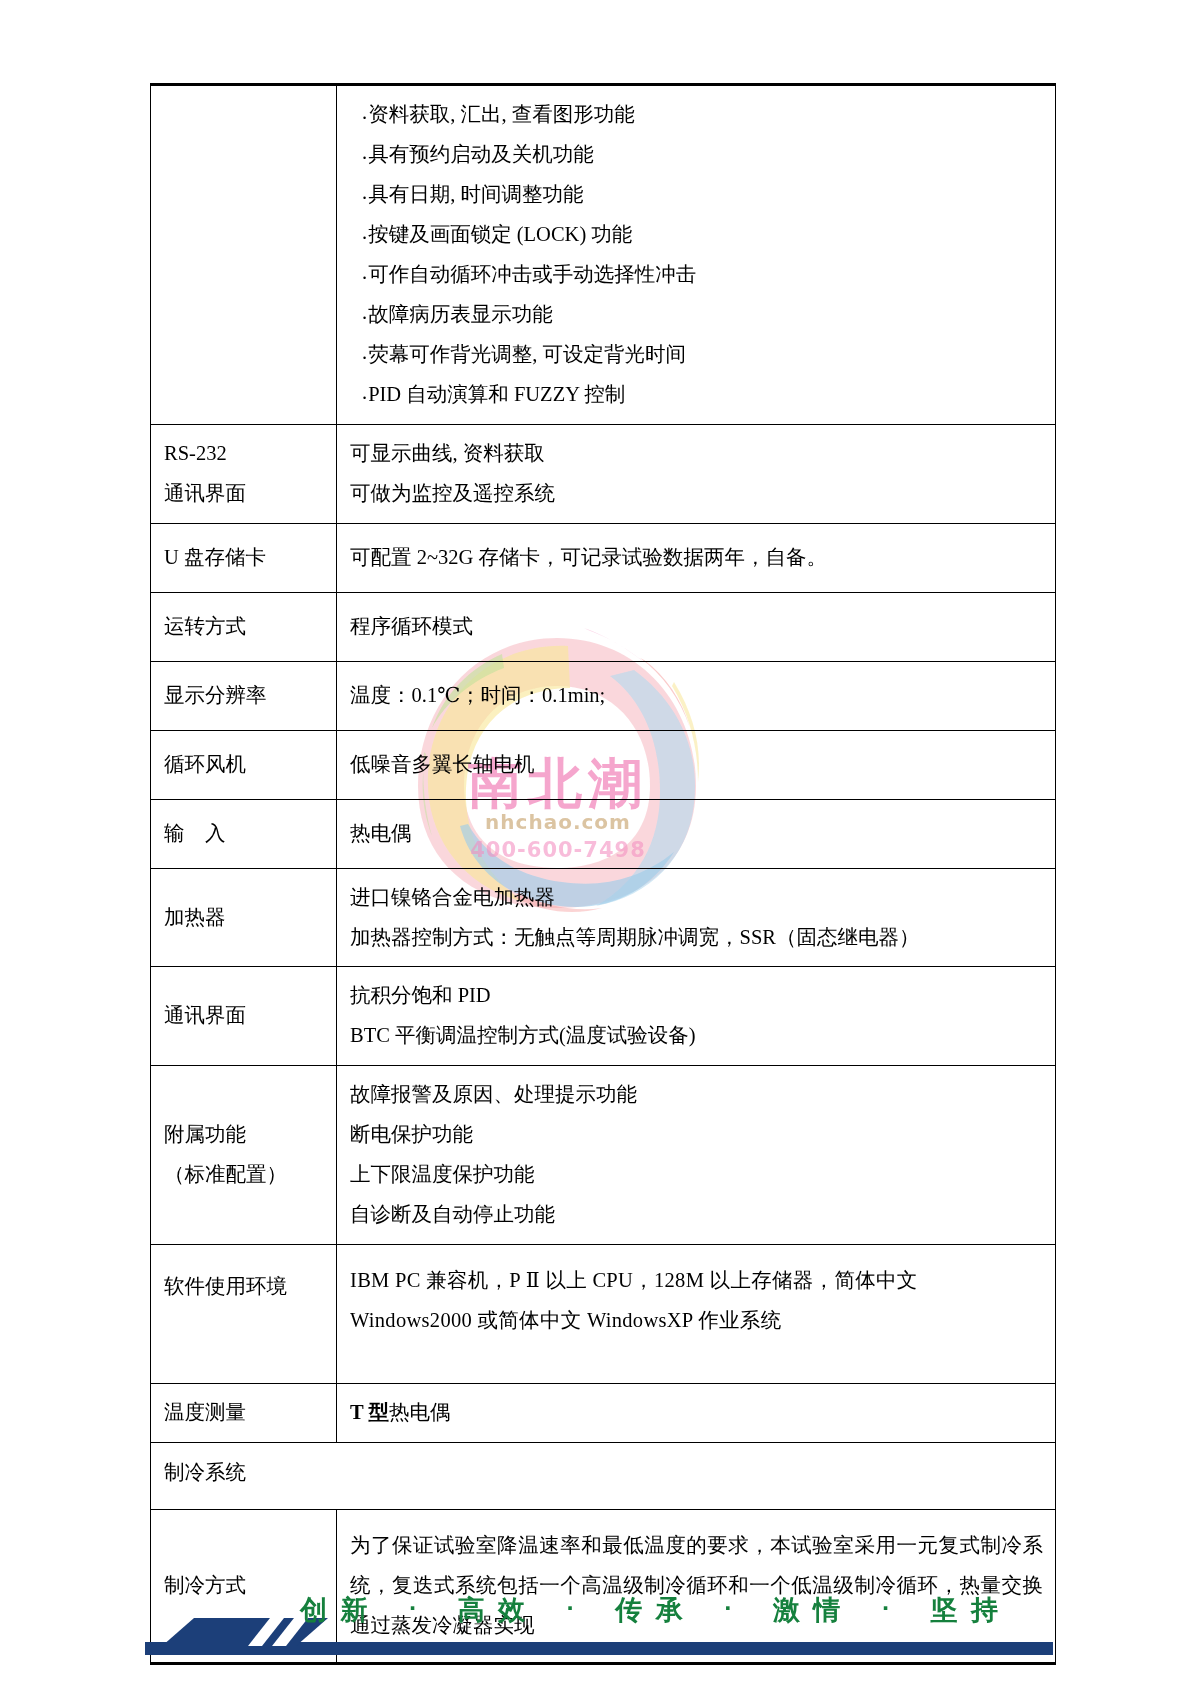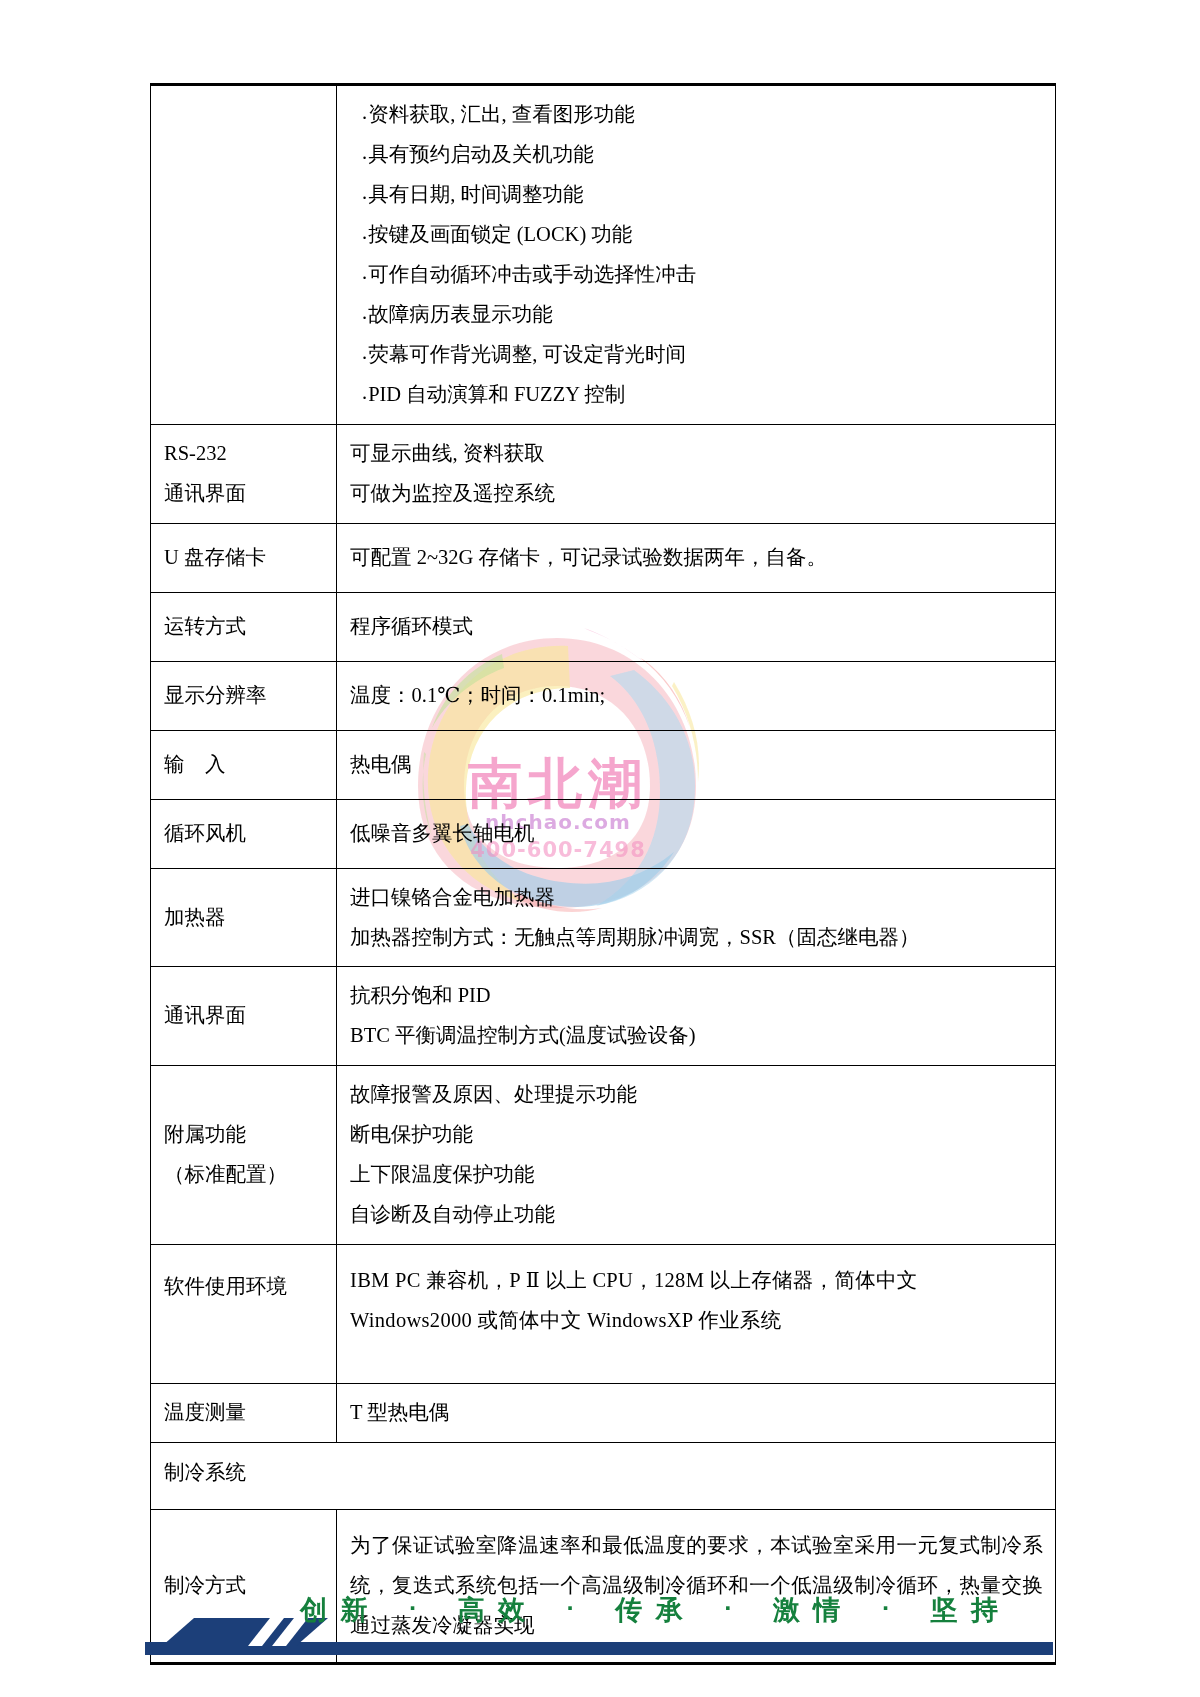--- a/index.html
+++ b/index.html
@@ -54,21 +54,21 @@
     display: inline-block;
     font-size: 20.5px;
     margin-right: 1px;
     position: relative;
     top: -2px;
   }
 
   .label-cell { text-align: left; }
   .loose { line-height: 2.25; }
 
-  .bold { font-weight: normal; }
+  .bold { font-weight: bold; }
 
   
   .section-row td {
     font-weight: normal;
     padding-top: 10px;
     padding-bottom: 16px;
   }
 
   .row-tall td { padding-top: 14px; padding-bottom: 14px; }
 
@@ -114,21 +114,21 @@
   }
   .wm-sub {
     position: absolute;
     left: 40px;
     top: 190px;
     width: 240px;
     text-align: center;
     font-family: "DejaVu Sans", sans-serif;
     font-size: 20px;
     font-weight: bold;
-    color: #a21caf;
+    color: #a16207;
     opacity: 0.6;
     letter-spacing: 1px;
   }
   .wm-phone {
     position: absolute;
     left: 40px;
     top: 218px;
     width: 240px;
     text-align: center;
     font-family: "DejaVu Sans", sans-serif;
@@ -248,27 +248,27 @@
         <td>程序循环模式</td>
       </tr>
 
 
       <tr class="row-tall">
         <td class="col-label label-cell">显示分辨率</td>
         <td>温度：0.1℃；时间：0.1min;</td>
       </tr>
 
       <tr class="row-tall">
+        <td class="col-label label-cell">循环风机</td>
+        <td>低噪音多翼长轴电机</td>
+      </tr>
+
+      <tr class="row-tall">
         <td class="col-label label-cell">输　入</td>
         <td>热电偶</td>
-      </tr>
-
-      <tr class="row-tall">
-        <td class="col-label label-cell">循环风机</td>
-        <td>低噪音多翼长轴电机</td>
       </tr>
 
       <tr>
         <td class="col-label label-cell">加热器</td>
         <td class="cell-lines loose">
           <div>进口镍铬合金电加热器</div>
           <div>加热器控制方式：无触点等周期脉冲调宽，SSR（固态继电器）</div>
         </td>
       </tr>
 

